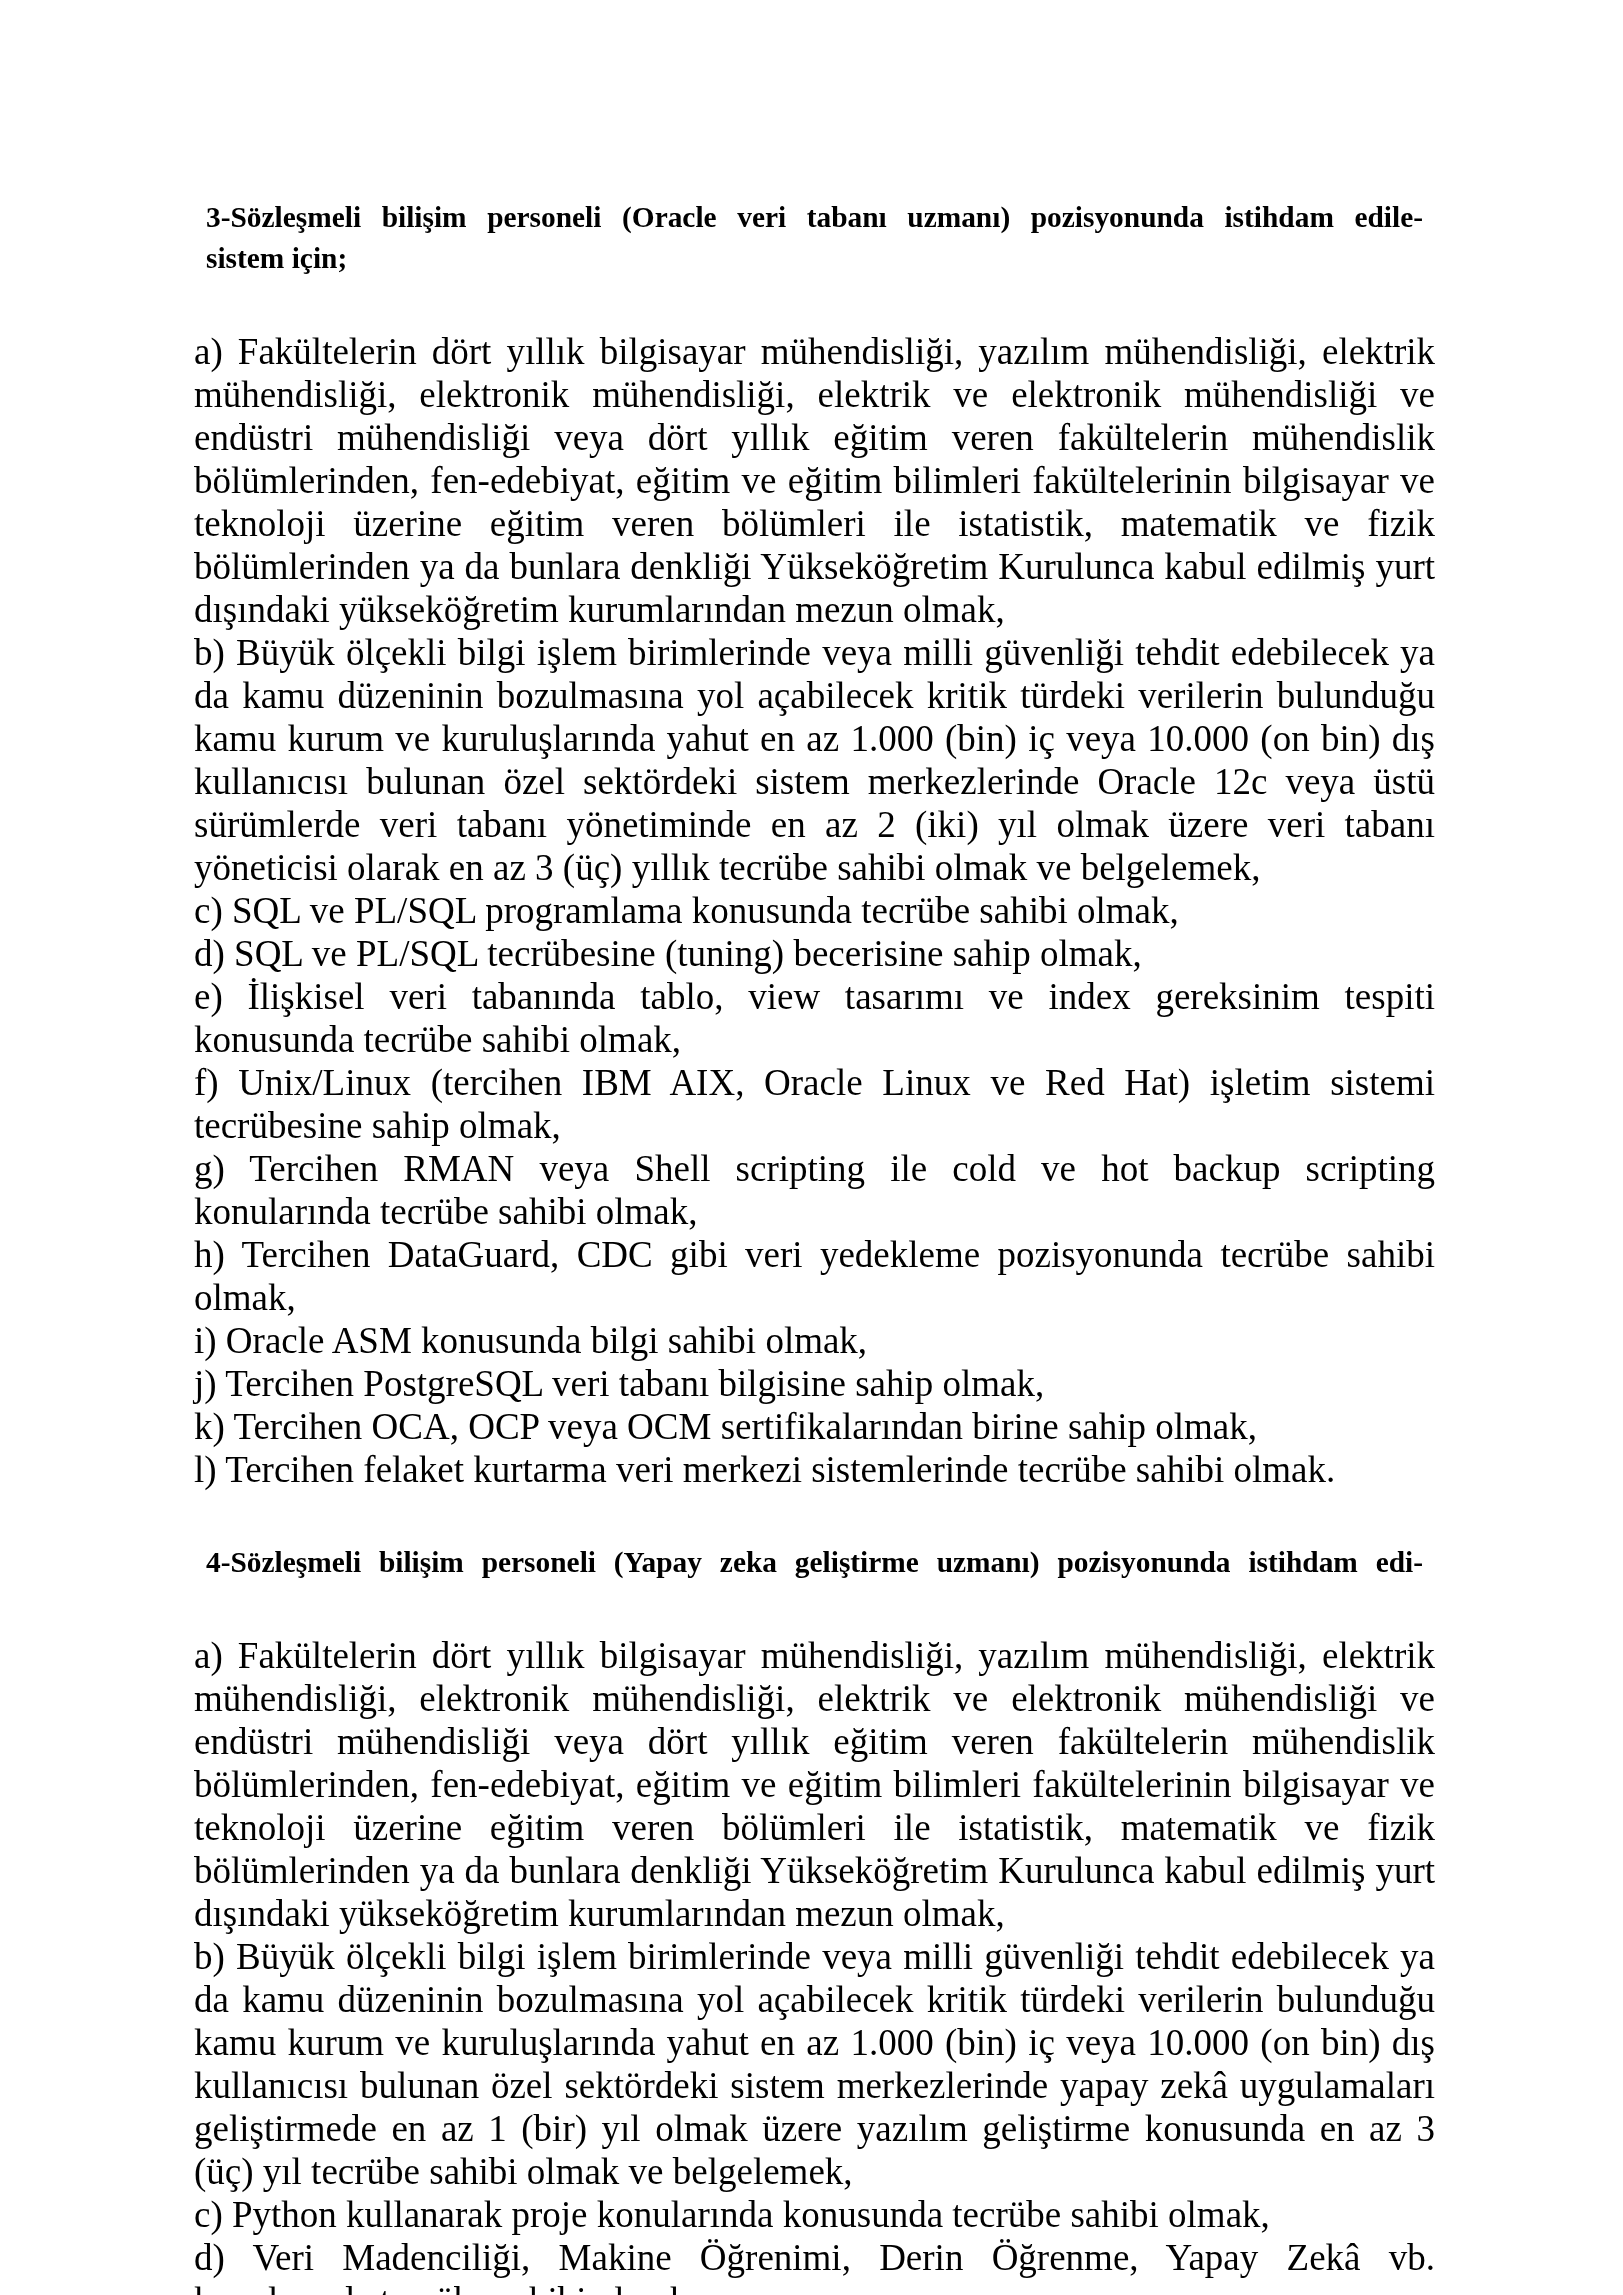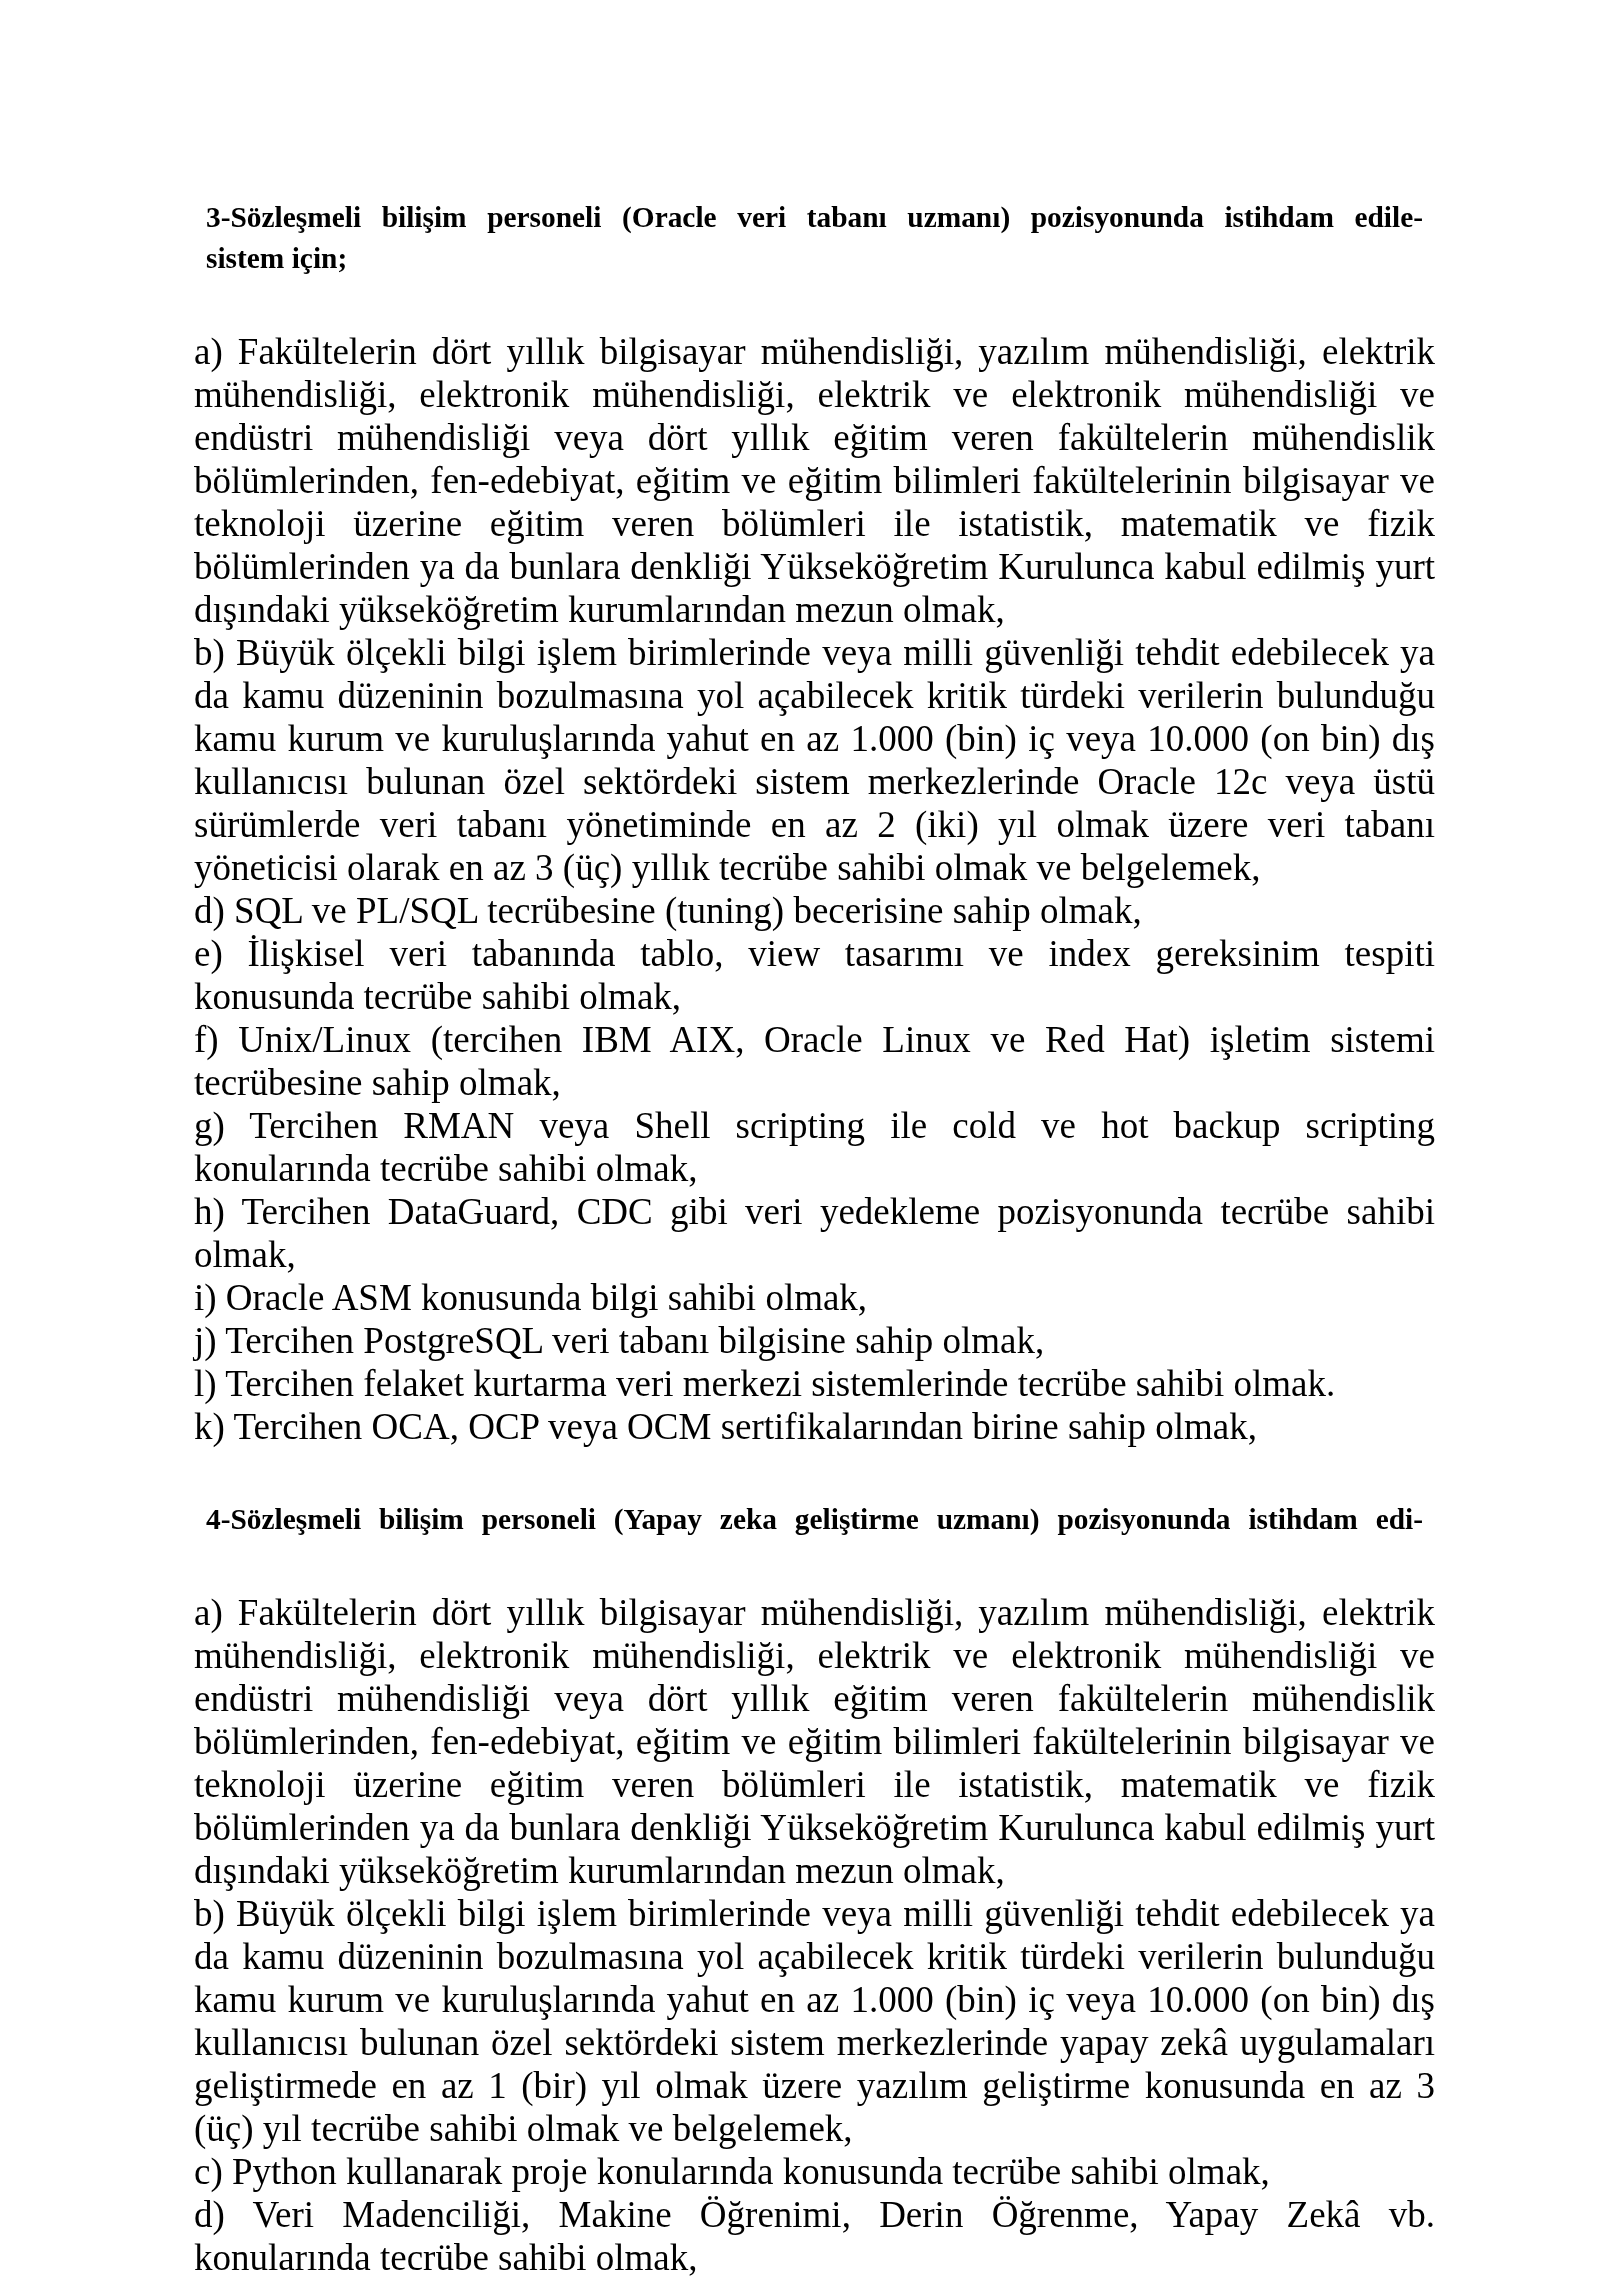--- a/index.html
+++ b/index.html
@@ -57,29 +57,30 @@
 
   <section>
     <h2 class="section-title">
       <span class="title-line first">3-Sözleşmeli bilişim personeli (Oracle veri tabanı uzmanı) pozisyonunda istihdam edile-</span>
       <span class="title-line">sistem için;</span>
     </h2>
     <div class="gap-after-title"></div>
     <div class="section-body">
       <p class="item">a) Fakültelerin dört yıllık bilgisayar mühendisliği, yazılım mühendisliği, elektrik mühendisliği, elektronik mühendisliği, elektrik ve elektronik mühendisliği ve endüstri mühendisliği veya dört yıllık eğitim veren fakültelerin mühendislik bölümlerinden, fen-edebiyat, eğitim ve eğitim bilimleri fakültelerinin bilgisayar ve teknoloji üzerine eğitim veren bölümleri ile istatistik, matematik ve fizik bölümlerinden ya da bunlara denkliği Yükseköğretim Kurulunca kabul edilmiş yurt dışındaki yükseköğretim kurumlarından mezun olmak,</p>
       <p class="item">b) Büyük ölçekli bilgi işlem birimlerinde veya milli güvenliği tehdit edebilecek ya da kamu düzeninin bozulmasına yol açabilecek kritik türdeki verilerin bulunduğu kamu kurum ve kuruluşlarında yahut en az 1.000 (bin) iç veya 10.000 (on bin) dış kullanıcısı bulunan özel sektördeki sistem merkezlerinde Oracle 12c veya üstü sürümlerde veri tabanı yönetiminde en az 2 (iki) yıl olmak üzere veri tabanı yöneticisi olarak en az 3 (üç) yıllık tecrübe sahibi olmak ve belgelemek,</p>
+      <p class="item">c) SQL ve PL/SQL programlama konusunda tecrübe sahibi olmak,</p>
       <p class="item">d) SQL ve PL/SQL tecrübesine (tuning) becerisine sahip olmak,</p>
       <p class="item">e) İlişkisel veri tabanında tablo, view tasarımı ve index gereksinim tespiti konusunda tecrübe sahibi olmak,</p>
       <p class="item">f) Unix/Linux (tercihen IBM AIX, Oracle Linux ve Red Hat) işletim sistemi tecrübesine sahip olmak,</p>
       <p class="item">g) Tercihen RMAN veya Shell scripting ile cold ve hot backup scripting konularında tecrübe sahibi olmak,</p>
       <p class="item">h) Tercihen DataGuard, CDC gibi veri yedekleme pozisyonunda tecrübe sahibi olmak,</p>
       <p class="item">i) Oracle ASM konusunda bilgi sahibi olmak,</p>
       <p class="item">j) Tercihen PostgreSQL veri tabanı bilgisine sahip olmak,</p>
+      <p class="item">k) Tercihen OCA, OCP veya OCM sertifikalarından birine sahip olmak,</p>
       <p class="item">l) Tercihen felaket kurtarma veri merkezi sistemlerinde tecrübe sahibi olmak.</p>
-      <p class="item">k) Tercihen OCA, OCP veya OCM sertifikalarından birine sahip olmak,</p>
     </div>
   </section>
 
   <div class="gap-between-sections"></div>
 
   <section>
     <h2 class="section-title">
       <span class="title-line first">4-Sözleşmeli bilişim personeli (Yapay zeka geliştirme uzmanı) pozisyonunda istihdam edi-</span>
     </h2>
     <div class="gap-after-title"></div>

